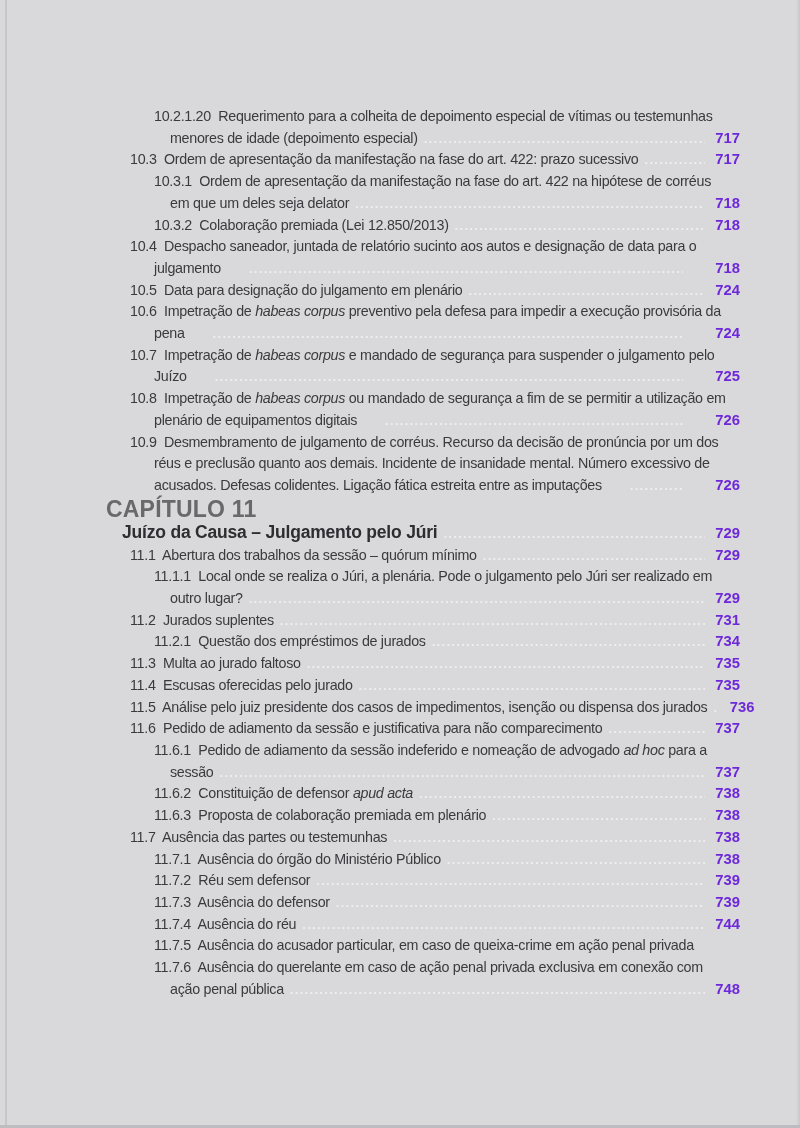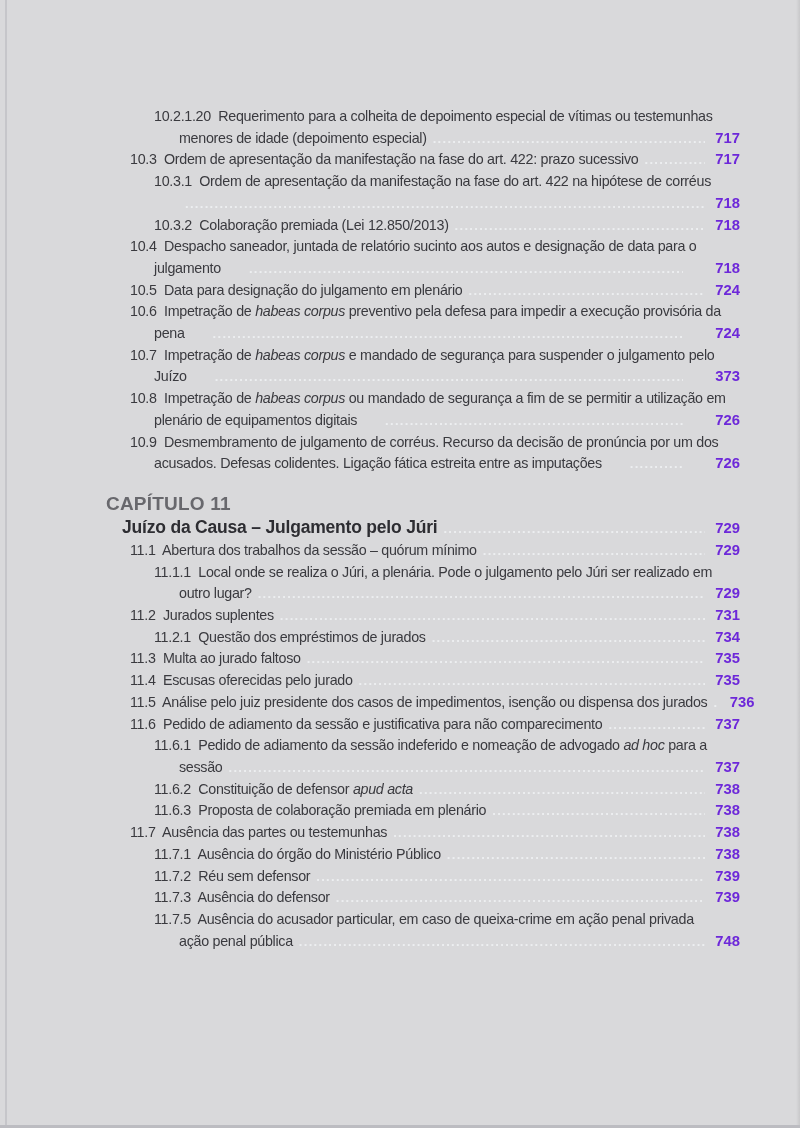--- a/index.html
+++ b/index.html
@@ -15,39 +15,39 @@
 
   .toc {
     position:absolute; left:12px; top:106px; width:728px;
     font-size:14.3px; letter-spacing:-0.3px; color:#3a3a3f;
   }
   .entry { }
   .entry .line { line-height:21.7px; white-space:nowrap; }
   .lvl1 { padding-left:118px; }
   .lvl1 .line.cont { margin-left:24px;gap:22px; }
   .lvl2 { padding-left:142px; }
-  .lvl2 .line.cont { margin-left:25px;justify-content:space-between; }
+  .lvl2 .line.cont { margin-left:16px;justify-content:space-between; }
   .lvl0 { padding-left:94px; }
 
   .line.last { display:flex; align-items:baseline; }
   .line.last .txt { flex:0 0 auto; white-space:nowrap; }
   .leader {
     flex:1 1 auto; min-width:6px; overflow:hidden; white-space:nowrap;
     margin:0 9px 0 6px; color:#edeff1;
   }
   .leader::after {
     content:"........................................................................................................................................................................";
     letter-spacing:1.3px; font-size:13px; font-weight:700;
   }
   .pg { flex:0 0 auto; min-width:26px; text-align:right;
         font-weight:700; font-size:14.8px; letter-spacing:0; color:#6d28d9; }
 
   .chapnum {
-    padding-left:94px; margin-top:17px; line-height:24px;
-    font-weight:700; font-size:19px; letter-spacing:0.2px; color:#68686d;
+    padding-left:94px; line-height:24px;
+    font-weight:700; font-size:23px; letter-spacing:0.2px; color:#68686d;
   }
   .entry.title .line { line-height:23px;margin-left:16px; }
   .entry.title .txt { font-weight:700; font-size:17.5px; letter-spacing:-0.2px; color:#2d2d32; }
   em { font-style:italic; }
 </style>
 </head>
 <body>
 
 <div class="page">
   <div class="edge-left"></div>
@@ -65,20 +65,21 @@
       <div class="entry lvl1">
         <div class="line last">
           <span class="txt"><span>10.3&nbsp; Ordem de apresentação da manifestação na fase do art. 422: prazo sucessivo</span></span>
           <span class="leader"></span>
           <span class="pg">717</span>
         </div>
       </div>
       <div class="entry lvl2">
         <div class="line"><span>10.3.1&nbsp; Ordem de apresentação da manifestação na fase do art. 422 na hipótese de corréus</span></div>
         <div class="line cont last">
+          <span class="txt"><span>em que um deles seja delator</span></span>
           <span class="leader"></span>
           <span class="pg">718</span>
         </div>
       </div>
       <div class="entry lvl2">
         <div class="line last">
           <span class="txt"><span>10.3.2&nbsp; Colaboração premiada (Lei 12.850/2013)</span></span>
           <span class="leader"></span>
           <span class="pg">718</span>
         </div>
@@ -104,33 +105,34 @@
           <span class="txt"><span>pena</span></span>
           <span class="leader"></span>
           <span class="pg">724</span>
         </div>
       </div>
       <div class="entry lvl1">
         <div class="line"><span>10.7&nbsp; Impetração de </span><em>habeas corpus</em><span> e mandado de segurança para suspender o julgamento pelo</span></div>
         <div class="line cont last">
           <span class="txt"><span>Juízo</span></span>
           <span class="leader"></span>
-          <span class="pg">373</span>
+          <span class="pg">725</span>
         </div>
       </div>
       <div class="entry lvl1">
         <div class="line"><span>10.8&nbsp; Impetração de </span><em>habeas corpus</em><span> ou mandado de segurança a fim de se permitir a utilização em</span></div>
         <div class="line cont last">
           <span class="txt"><span>plenário de equipamentos digitais</span></span>
           <span class="leader"></span>
           <span class="pg">726</span>
         </div>
       </div>
       <div class="entry lvl1">
         <div class="line"><span>10.9&nbsp; Desmembramento de julgamento de corréus. Recurso da decisão de pronúncia por um dos</span></div>
+        <div class="line cont"><span>réus e preclusão quanto aos demais. Incidente de insanidade mental. Número excessivo de</span></div>
         <div class="line cont last">
           <span class="txt"><span>acusados. Defesas colidentes. Ligação fática estreita entre as imputações</span></span>
           <span class="leader"></span>
           <span class="pg">726</span>
         </div>
       </div>
       <div class="chapnum">CAPÍTULO 11</div>
       <div class="entry lvl0 title">
         <div class="line last">
           <span class="txt"><span>Juízo da Causa – Julgamento pelo Júri</span></span>
@@ -239,23 +241,31 @@
         </div>
       </div>
       <div class="entry lvl2">
         <div class="line last">
           <span class="txt"><span>11.7.3&nbsp; Ausência do defensor</span></span>
           <span class="leader"></span>
           <span class="pg">739</span>
         </div>
       </div>
       <div class="entry lvl2">
+        <div class="line last">
+          <span class="txt"><span>11.7.4&nbsp; Ausência do réu</span></span>
+          <span class="leader"></span>
+          <span class="pg">744</span>
+        </div>
+      </div>
+      <div class="entry lvl2">
         <div class="line"><span>11.7.5&nbsp; Ausência do acusador particular, em caso de queixa-crime em ação penal privada</span></div>
       </div>
       <div class="entry lvl2">
+        <div class="line"><span>11.7.6&nbsp; Ausência do querelante em caso de ação penal privada exclusiva em conexão com</span></div>
         <div class="line cont last">
           <span class="txt"><span>ação penal pública</span></span>
           <span class="leader"></span>
           <span class="pg">748</span>
         </div>
       </div>
     </div>
 </div>
 
 </body></html>

